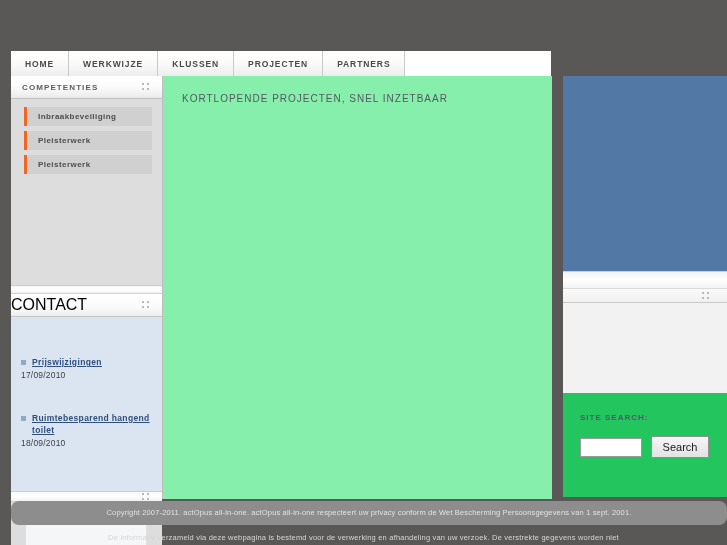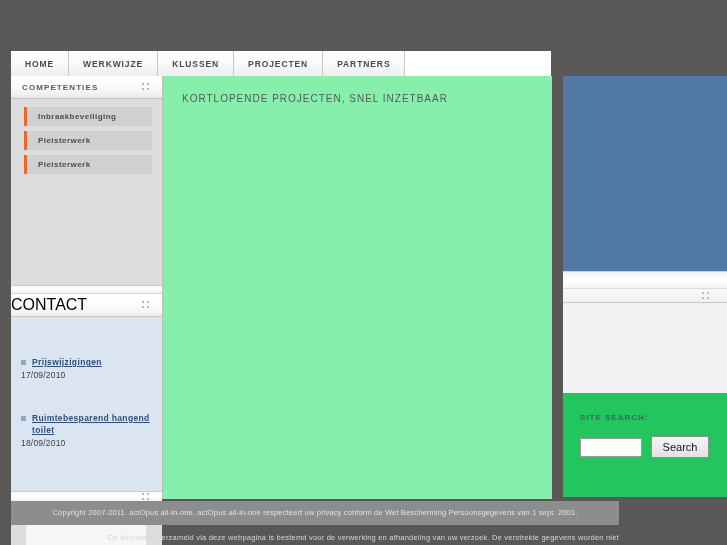--- a/index.html
+++ b/index.html
@@ -266,22 +266,23 @@
     left: 0; top: 533px;
     width: 727px;
     text-align: center;
     font-size: 7.5px;
     color: #d6d6d6;
     letter-spacing: 0.2px;
   }
   #footer-band {
     position: absolute;
     left: 11px; top: 501px;
-    width: 608px; height: 24px;
+    width: 716px; height: 24px;
     background: #8d8d8d;
+    border-radius: 8px;
   }
   #footer-band-text {
     width: 100%;
     text-align: center;
     line-height: 24px;
     font-size: 7.5px;
     color: #e2e2e2;
     letter-spacing: 0.15px;
   }
 </style>

